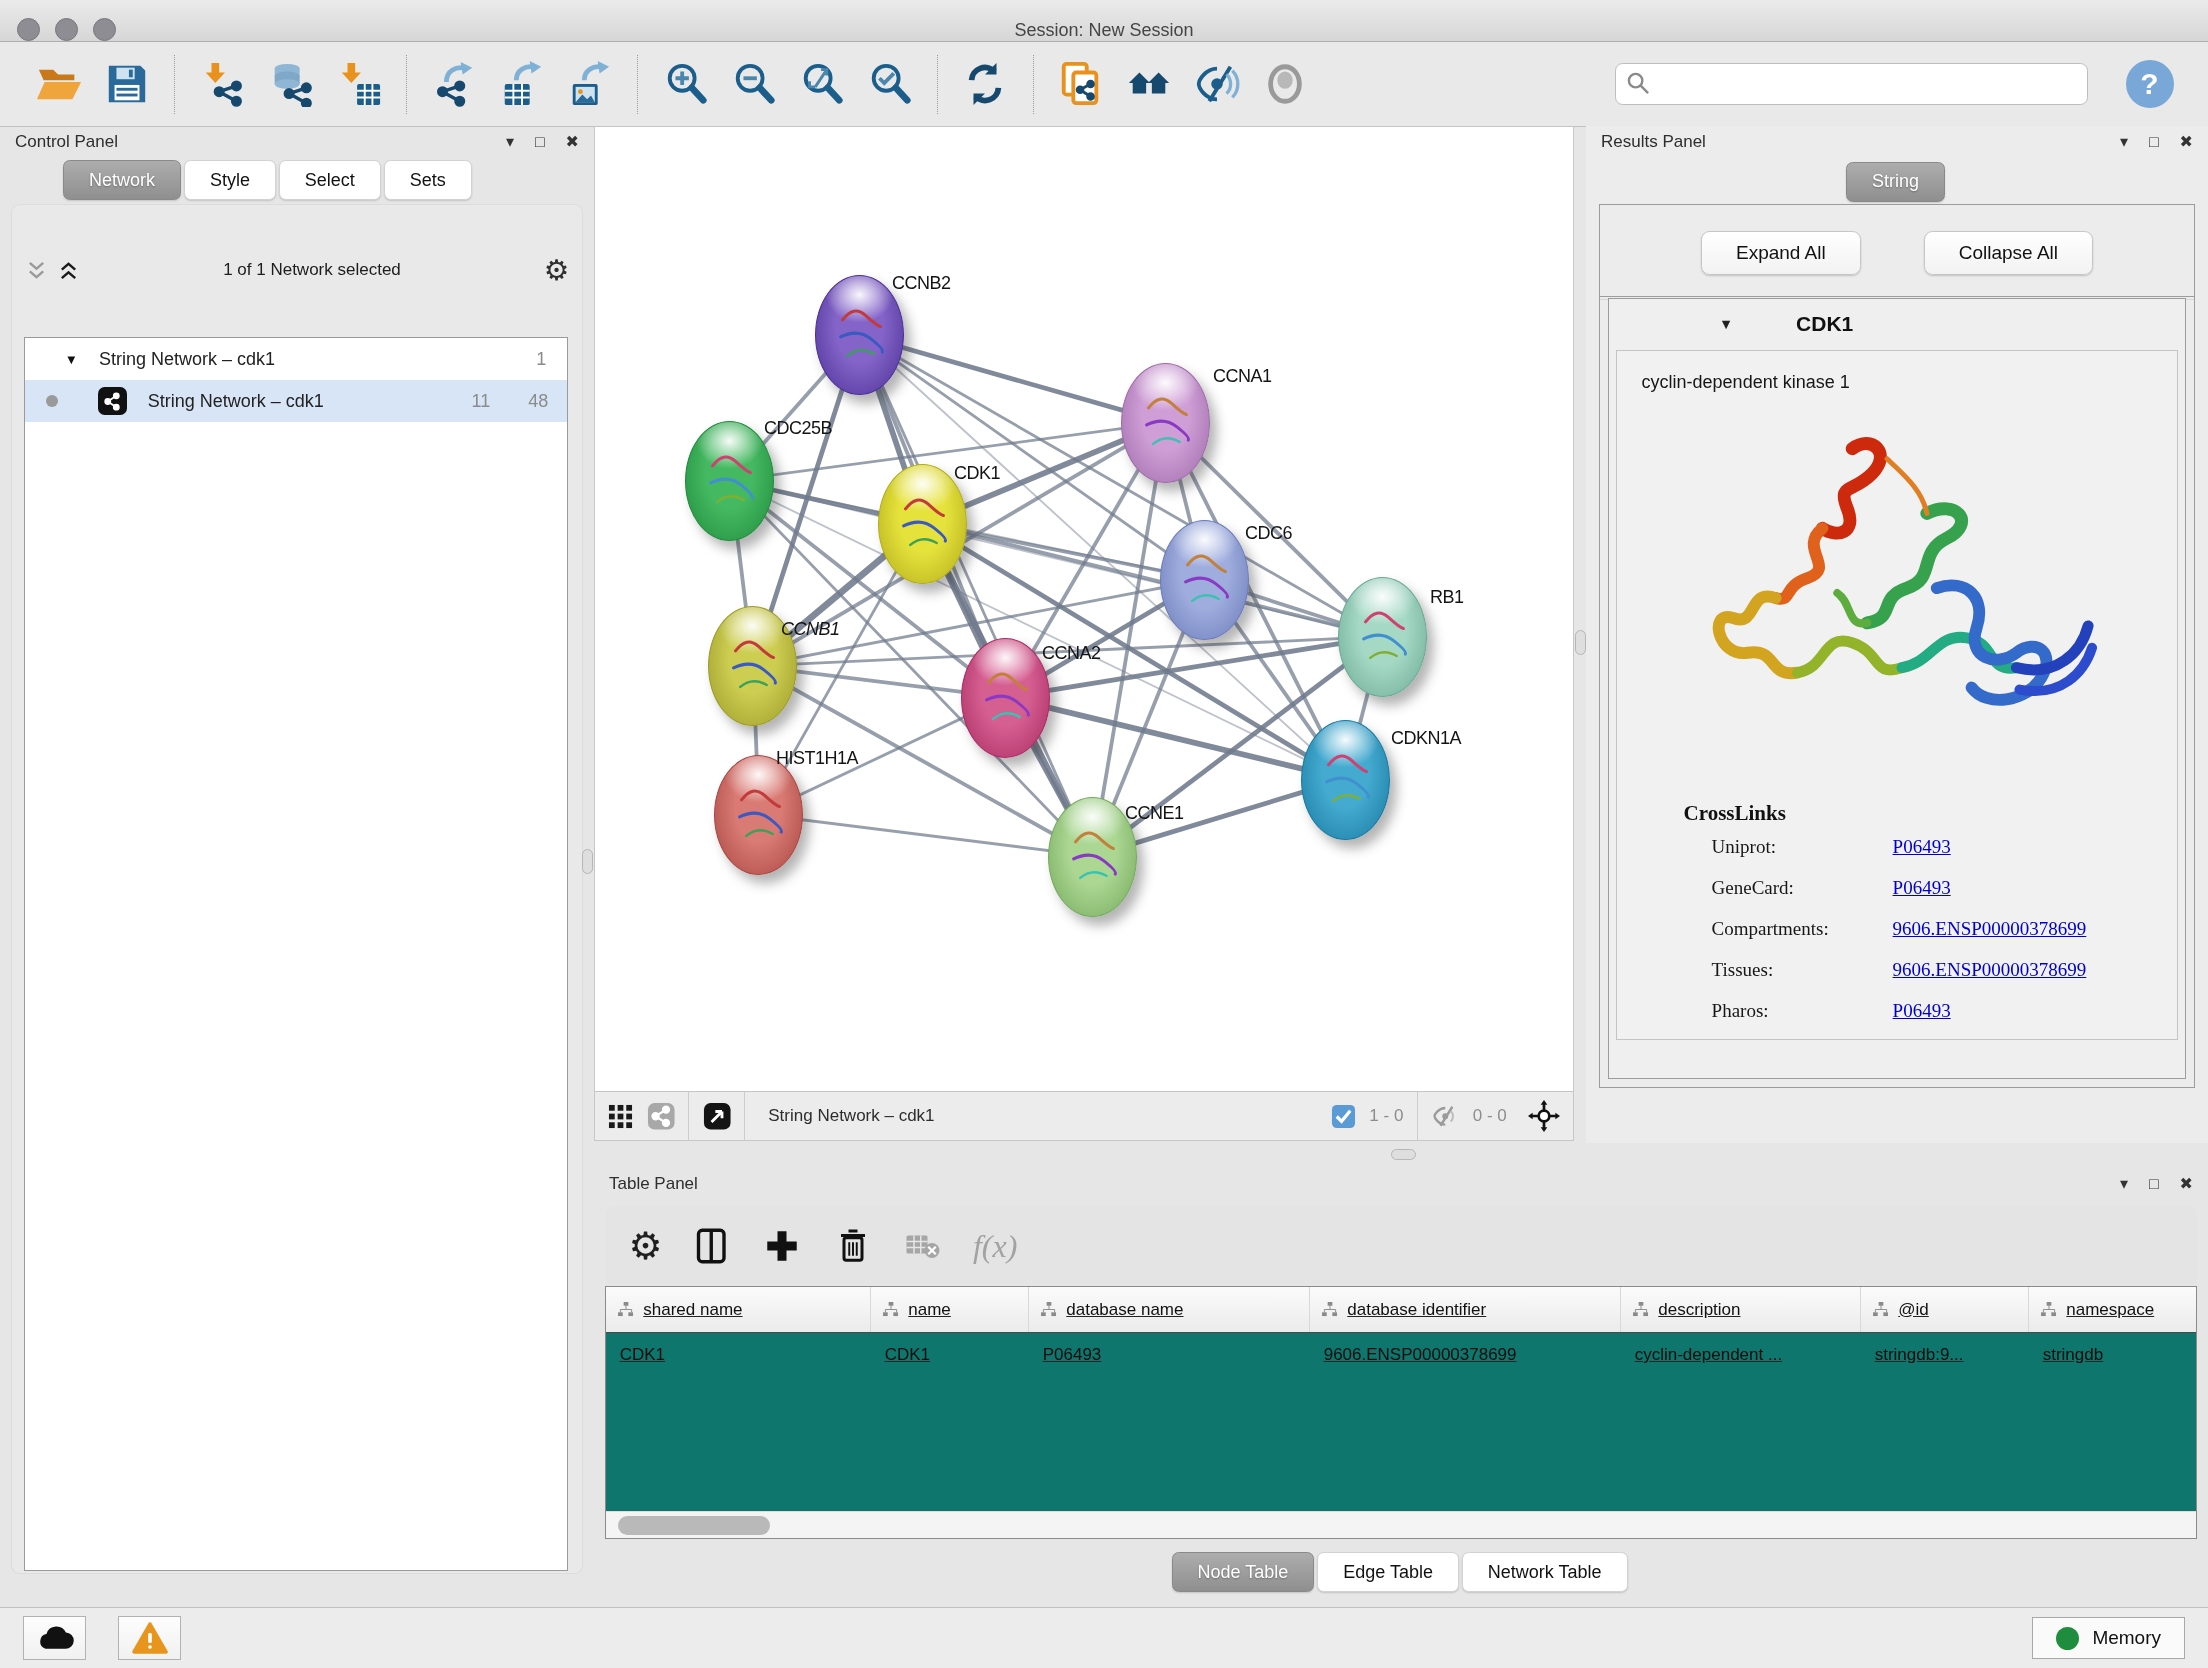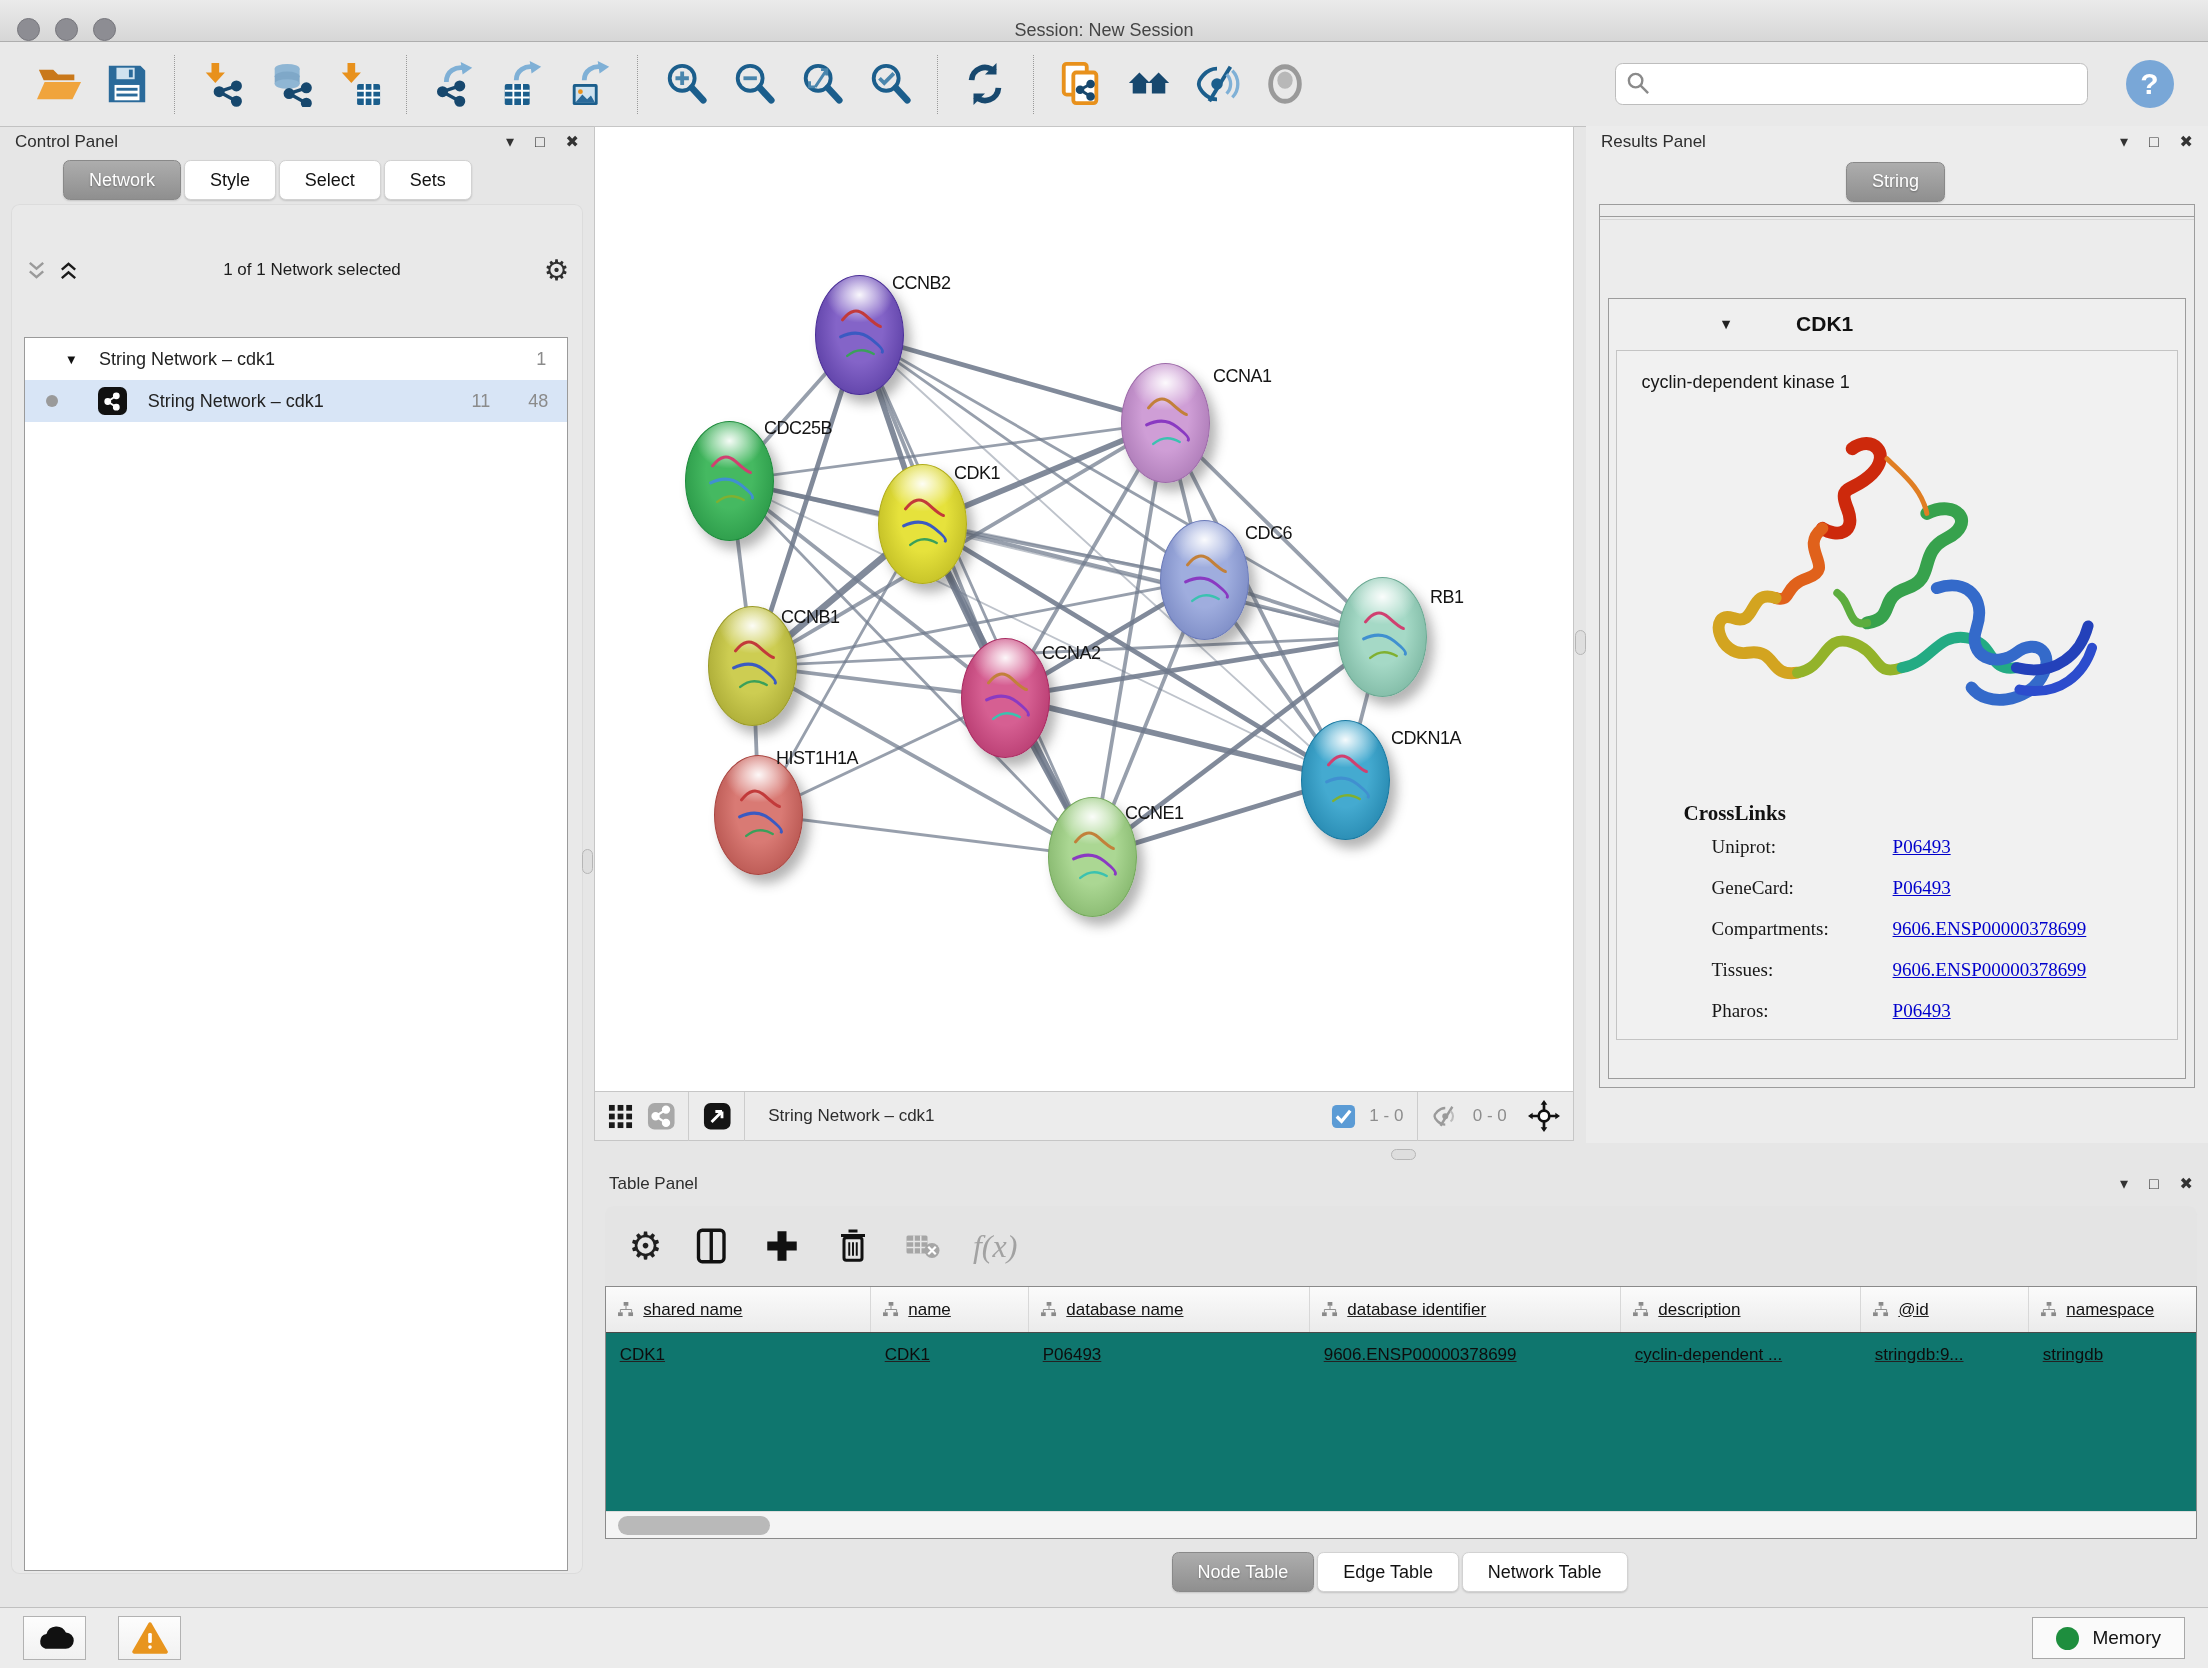--- a/index.html
+++ b/index.html
@@ -494,21 +494,21 @@
         </svg>
       </div>
       <div class="nlabel" style="left: 835px; top: 460px;">RB1</div>
       <div class="node" style="left: 113px; top: 479px; background: radial-gradient(62% 38% at 50% 16%, rgba(255, 255, 255, 0.95), rgba(255, 255, 255, 0) 62%), radial-gradient(at 50% 42%, rgb(205, 205, 82) 38%, rgb(154, 154, 40) 100%); border: 1px solid rgb(154, 154, 40); box-shadow: rgba(40, 40, 40, 0.35) 6.7px 8.6px 11.4px;">
         <svg viewBox="0 0 94 126">
           <path d="M28 46 q12 -16 24 -5 t16 12" stroke="#c23a3a" stroke-width="3.2" fill="none" stroke-linecap="round"></path>
           <path d="M26 64 q18 -9 32 2 t12 14" stroke="#3a5ac2" stroke-width="3.2" fill="none" stroke-linecap="round"></path>
           <path d="M33 84 q13 -11 28 -2" stroke="#3aa05a" stroke-width="2.6" fill="none" stroke-linecap="round"></path>
         </svg>
       </div>
-      <div class="nlabel" style="left: 186px; top: 480px;">CCNB1</div>
+      <div class="nlabel" style="left: 186px; top: 492px; font-style: italic;">CCNB1</div>
       <div class="node" style="left: 366px; top: 511px; background: radial-gradient(62% 38% at 50% 16%, rgba(255, 255, 255, 0.95), rgba(255, 255, 255, 0) 62%), radial-gradient(at 50% 42%, rgb(214, 95, 146) 38%, rgb(168, 42, 96) 100%); border: 1px solid rgb(168, 42, 96); box-shadow: rgba(40, 40, 40, 0.35) 6.7px 8.6px 11.4px;">
         <svg viewBox="0 0 94 126">
           <path d="M28 46 q12 -16 24 -5 t16 12" stroke="#c2803a" stroke-width="3.2" fill="none" stroke-linecap="round"></path>
           <path d="M26 64 q18 -9 32 2 t12 14" stroke="#8a3ac2" stroke-width="3.2" fill="none" stroke-linecap="round"></path>
           <path d="M33 84 q13 -11 28 -2" stroke="#3ac2b0" stroke-width="2.6" fill="none" stroke-linecap="round"></path>
         </svg>
       </div>
       <div class="nlabel" style="left: 447px; top: 516px;">CCNA2</div>
       <div class="node" style="left: 706px; top: 593px; background: radial-gradient(62% 38% at 50% 16%, rgba(255, 255, 255, 0.95), rgba(255, 255, 255, 0) 62%), radial-gradient(at 50% 42%, rgb(68, 170, 208) 38%, rgb(24, 120, 160) 100%); border: 1px solid rgb(24, 120, 160); box-shadow: rgba(40, 40, 40, 0.35) 6.7px 8.6px 11.4px;">
         <svg viewBox="0 0 94 126">
@@ -594,20 +594,24 @@
     <span class="picos">
       <span class="pico">▾</span>
       <span class="pico">□</span>
       <span class="pico">✖</span>
     </span>
   </div>
   <div class="rp-tabrow">
     <div class="tab sel">String</div>
   </div>
   <div class="rp-box">
+    <div class="rp-btnrow">
+      <div class="btn">Expand All</div>
+      <div class="btn">Collapse All</div>
+    </div>
     <div class="rp-sep"></div>
     <div class="protein-section">
       <div class="ps-head">
         <span class="caret">▼</span>
         <span class="pname">CDK1</span>
       </div>
       <div class="ps-inner">
         <div class="ps-desc">cyclin-dependent kinase 1</div>
         <svg class="protein-img" width="418" height="342" viewBox="0 0 420 340">
           <g fill="none" stroke-linecap="round" stroke-linejoin="round" opacity="0.95">

